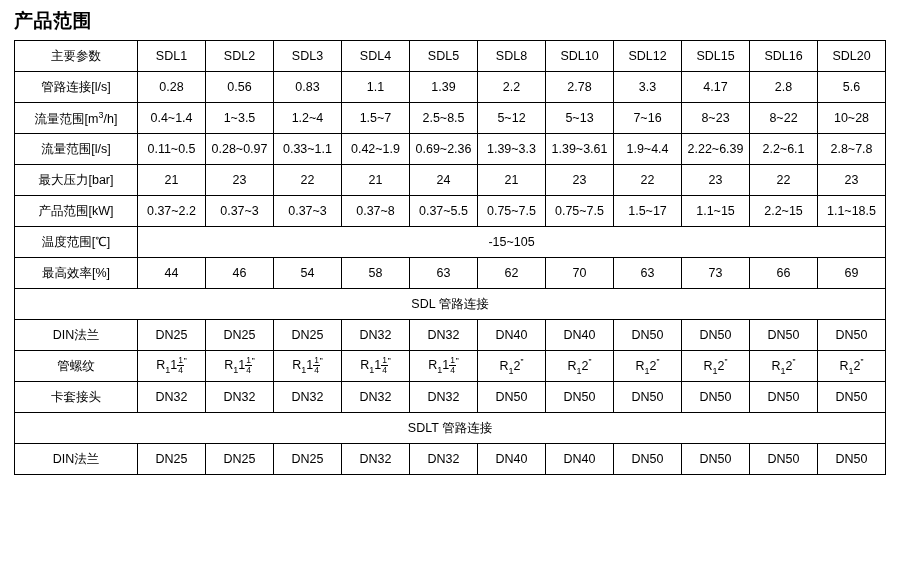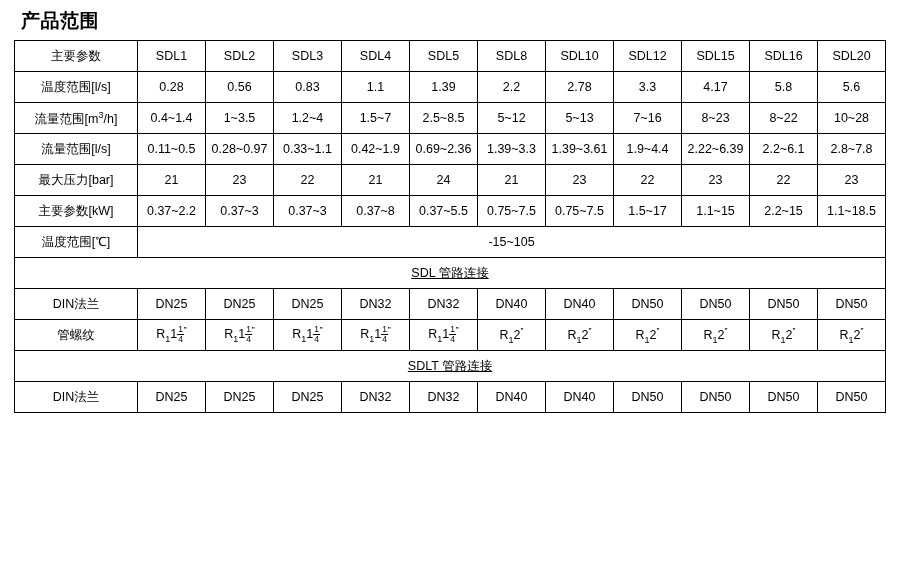--- a/index.html
+++ b/index.html
@@ -16,21 +16,21 @@
   }
   .page {
     position: relative;
     width: 900px;
     height: 579px;
     box-sizing: border-box;
   }
   .page-title {
     font-size: 19px;
     font-weight: bold;
-    margin: 8px 0 6px 21px;
+    margin: 8px 0 6px 14px;
     letter-spacing: 0.5px;
     font-family: "Liberation Sans", sans-serif;
   }
   .table-wrap {
     margin: 0 14px;
   }
   table.spec {
     border-collapse: collapse;
     width: 872px;
     table-layout: fixed;
@@ -49,21 +49,20 @@
   td.rowhead {
     width: 120px;
     font-size: 13px;
   }
   td.hdr {
     font-size: 13.5px;
     border-radius: 11px;
   }
   td.section {
     font-size: 13px;
-    text-decoration: underline;
   }
   .sup {
     font-size: 9px;
     vertical-align: super;
   }
   .frac {
     display: inline-block;
     vertical-align: middle;
     text-align: center;
     font-size: 8.5px;
@@ -110,31 +109,31 @@
           <td class="hdr">SDL8</td>
           <td class="hdr">SDL10</td>
           <td class="hdr">SDL12</td>
           <td class="hdr">SDL15</td>
           <td class="hdr">SDL16</td>
           <td class="hdr">SDL20</td>
         </tr>
 
 
         <tr>
-          <td class="rowhead">温度范围[l/s]</td>
+          <td class="rowhead">管路连接[l/s]</td>
           <td>0.28</td>
           <td>0.56</td>
           <td>0.83</td>
           <td>1.1</td>
           <td>1.39</td>
           <td>2.2</td>
           <td>2.78</td>
           <td>3.3</td>
           <td>4.17</td>
-          <td>5.8</td>
+          <td>2.8</td>
           <td>5.6</td>
         </tr>
 
         <tr>
           <td class="rowhead"><span>流量范围[m</span><span class="sup">3</span><span>/h]</span></td>
           <td>0.4~1.4</td>
           <td>1~3.5</td>
           <td>1.2~4</td>
           <td>1.5~7</td>
           <td>2.5~8.5</td>
@@ -170,39 +169,53 @@
           <td>24</td>
           <td>21</td>
           <td>23</td>
           <td>22</td>
           <td>23</td>
           <td>22</td>
           <td>23</td>
         </tr>
 
         <tr>
-          <td class="rowhead">主要参数[kW]</td>
+          <td class="rowhead">产品范围[kW]</td>
           <td>0.37~2.2</td>
           <td>0.37~3</td>
           <td>0.37~3</td>
           <td>0.37~8</td>
           <td>0.37~5.5</td>
           <td>0.75~7.5</td>
           <td>0.75~7.5</td>
           <td>1.5~17</td>
           <td>1.1~15</td>
           <td>2.2~15</td>
           <td>1.1~18.5</td>
         </tr>
 
         <tr>
           <td class="rowhead">温度范围[℃]</td>
           <td colspan="11">-15~105</td>
         </tr>
 
+        <tr>
+          <td class="rowhead">最高效率[%]</td>
+          <td>44</td>
+          <td>46</td>
+          <td>54</td>
+          <td>58</td>
+          <td>63</td>
+          <td>62</td>
+          <td>70</td>
+          <td>63</td>
+          <td>73</td>
+          <td>66</td>
+          <td>69</td>
+        </tr>
 
         <tr>
           <td class="section" colspan="12">SDL 管路连接</td>
         </tr>
 
         <tr>
           <td class="rowhead">DIN法兰</td>
           <td>DN25</td>
           <td>DN25</td>
           <td>DN25</td>
@@ -224,20 +237,34 @@
           <td><span>R</span><span class="rsub">1</span><span>1</span><span class="frac"><span class="num">1</span><span class="den">4</span></span><span class="inch">”</span></td>
           <td><span>R</span><span class="rsub">1</span><span>1</span><span class="frac"><span class="num">1</span><span class="den">4</span></span><span class="inch">”</span></td>
           <td><span>R</span><span class="rsub">1</span><span>2</span><span class="inch">”</span></td>
           <td><span>R</span><span class="rsub">1</span><span>2</span><span class="inch">”</span></td>
           <td><span>R</span><span class="rsub">1</span><span>2</span><span class="inch">”</span></td>
           <td><span>R</span><span class="rsub">1</span><span>2</span><span class="inch">”</span></td>
           <td><span>R</span><span class="rsub">1</span><span>2</span><span class="inch">”</span></td>
           <td><span>R</span><span class="rsub">1</span><span>2</span><span class="inch">”</span></td>
         </tr>
 
+        <tr>
+          <td class="rowhead">卡套接头</td>
+          <td>DN32</td>
+          <td>DN32</td>
+          <td>DN32</td>
+          <td>DN32</td>
+          <td>DN32</td>
+          <td>DN50</td>
+          <td>DN50</td>
+          <td>DN50</td>
+          <td>DN50</td>
+          <td>DN50</td>
+          <td>DN50</td>
+        </tr>
 
         <tr>
           <td class="section" colspan="12">SDLT 管路连接</td>
         </tr>
 
         <tr>
           <td class="rowhead">DIN法兰</td>
           <td>DN25</td>
           <td>DN25</td>
           <td>DN25</td>

